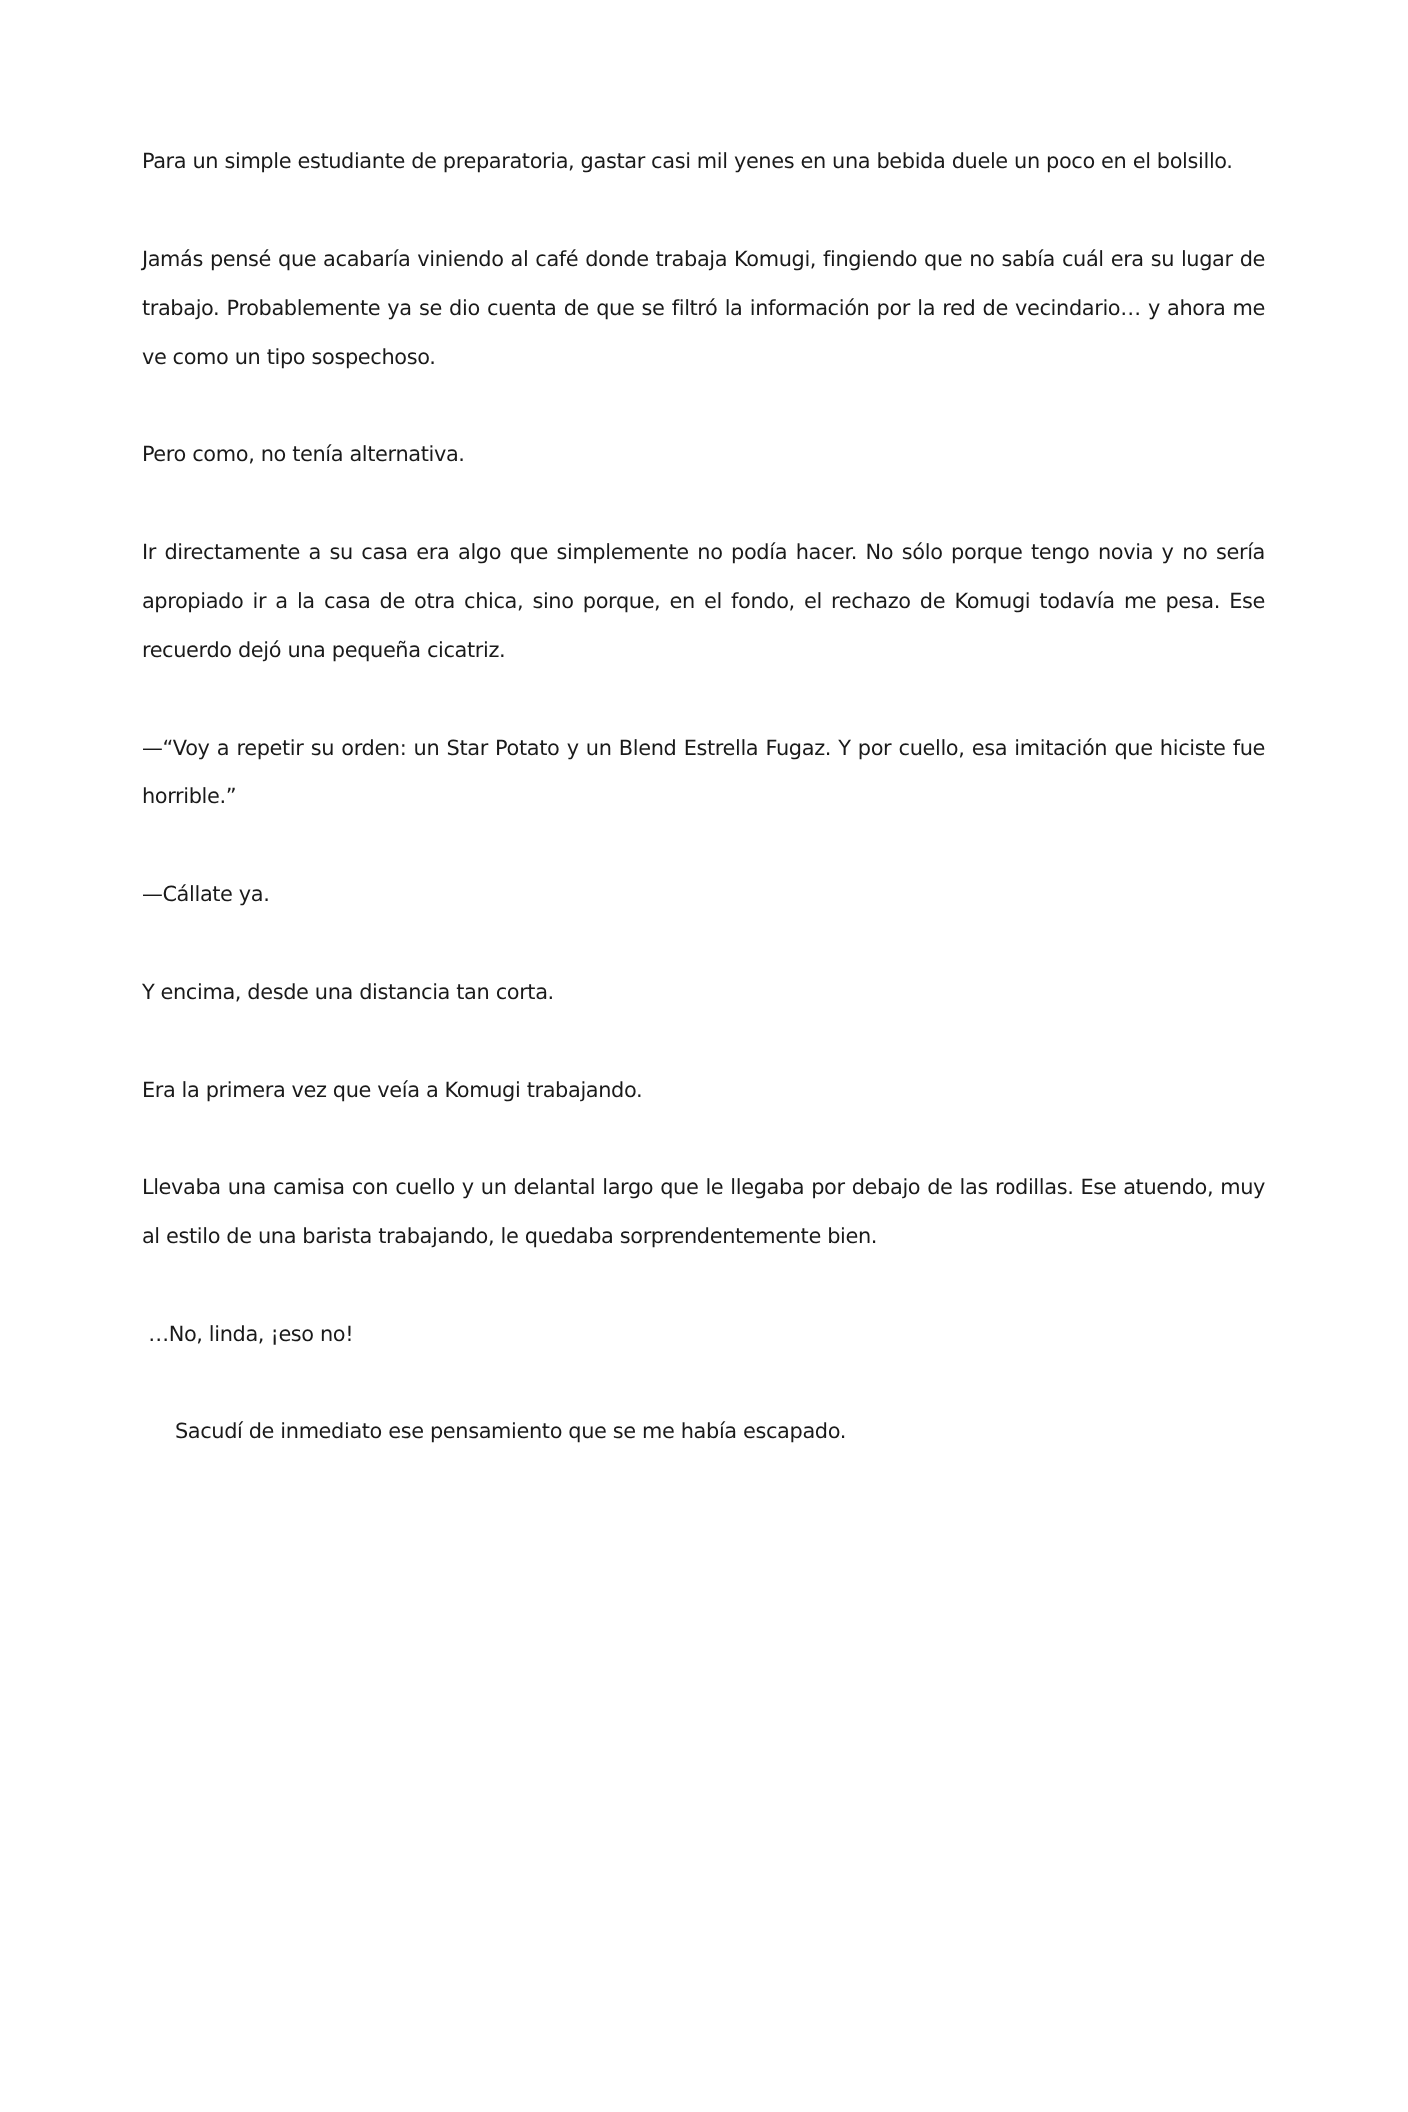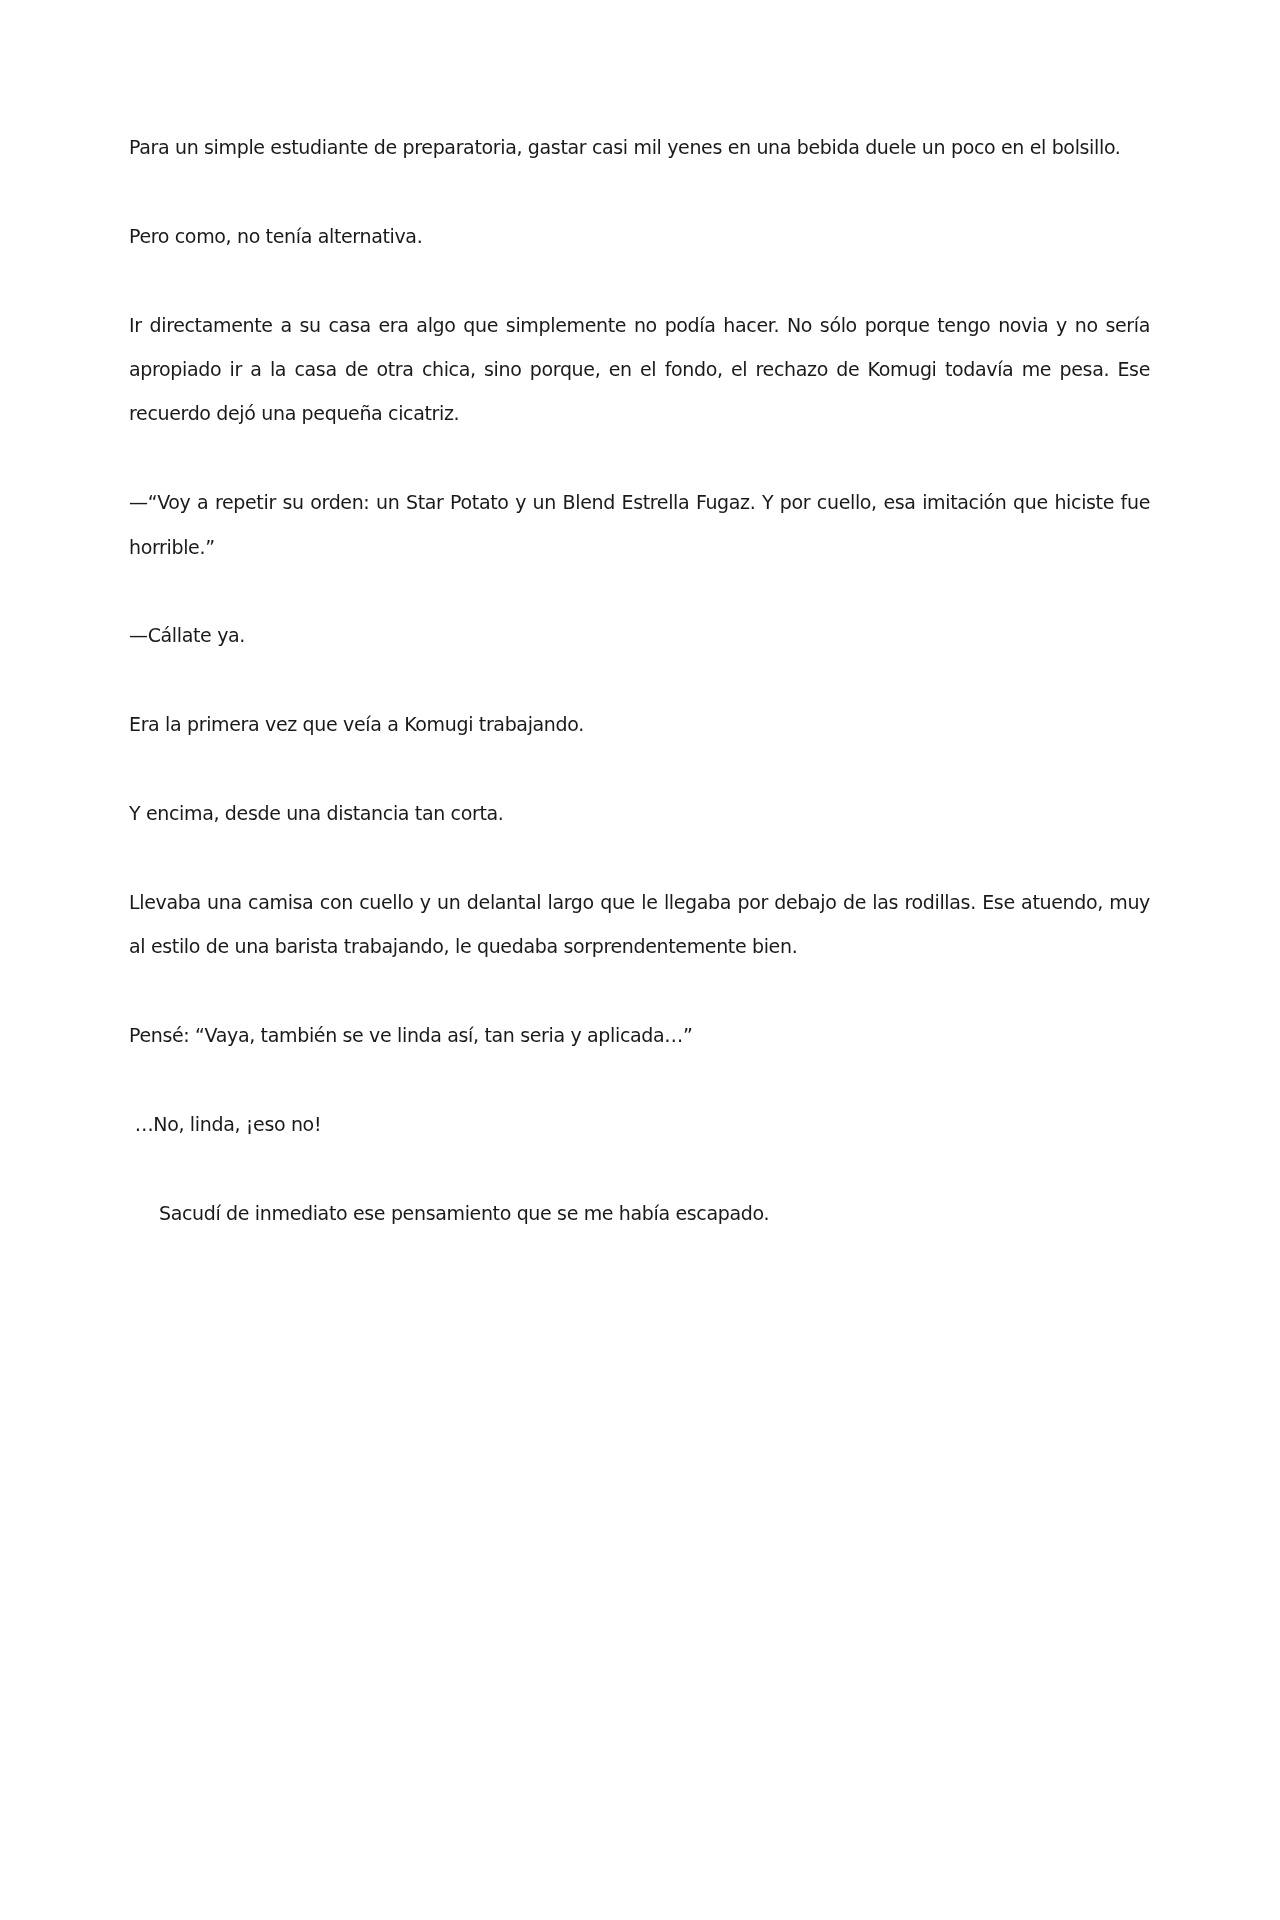--- a/index.html
+++ b/index.html
@@ -34,23 +34,23 @@
     .para:last-child {
       margin-bottom: 0;
       margin-left: 30px;
     }
   </style>
 </head>
 <body>
 
 <div class="page">
   <p class="para">Para un simple estudiante de preparatoria, gastar casi mil yenes en una bebida duele un poco en el bolsillo.</p>
+  <p class="para">Jamás pensé que acabaría viniendo al café donde trabaja Komugi, fingiendo que no sabía cuál era su lugar de trabajo. Probablemente ya se dio cuenta de que se filtró la información por la red de vecindario… y ahora me ve como un tipo sospechoso.</p>
   <p class="para">Pero como, no tenía alternativa.</p>
   <p class="para">Ir directamente a su casa era algo que simplemente no podía hacer. No sólo porque tengo novia y no sería apropiado ir a la casa de otra chica, sino porque, en el fondo, el rechazo de Komugi todavía me pesa. Ese recuerdo dejó una pequeña cicatriz.</p>
   <p class="para">—“Voy a repetir su orden: un Star Potato y un Blend Estrella Fugaz. Y por cuello, esa imitación que hiciste fue horrible.”</p>
   <p class="para">—Cállate ya.</p>
+  <p class="para">Y encima, desde una distancia tan corta.</p>
   <p class="para">Era la primera vez que veía a Komugi trabajando.</p>
-  <p class="para">Y encima, desde una distancia tan corta.</p>
   <p class="para">Llevaba una camisa con cuello y un delantal largo que le llegaba por debajo de las rodillas. Ese atuendo, muy al estilo de una barista trabajando, le quedaba sorprendentemente bien.</p>
-  <p class="para">Pensé: “Vaya, también se ve linda así, tan seria y aplicada…”</p>
   <p class="para"> …No, linda, ¡eso no!</p>
   <p class="para">Sacudí de inmediato ese pensamiento que se me había escapado.</p>
 </div>
 
 </body></html>

